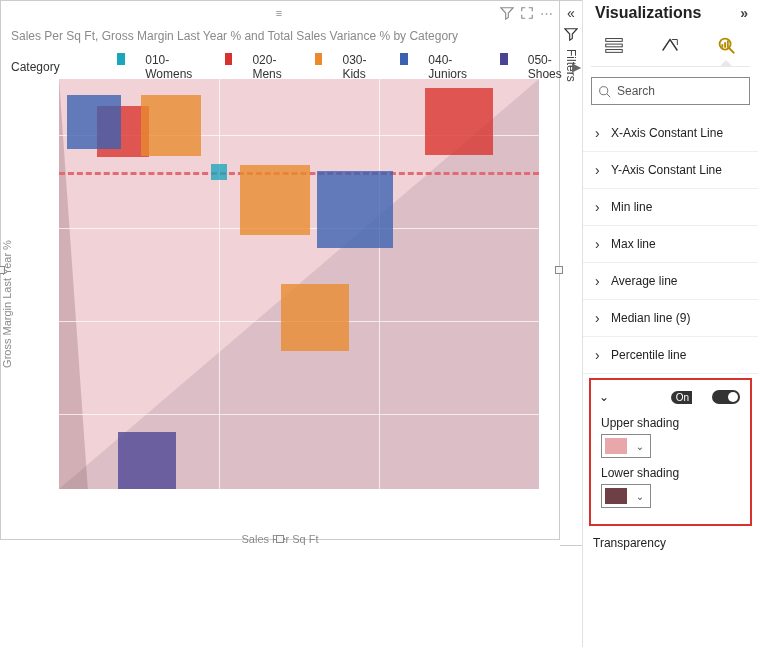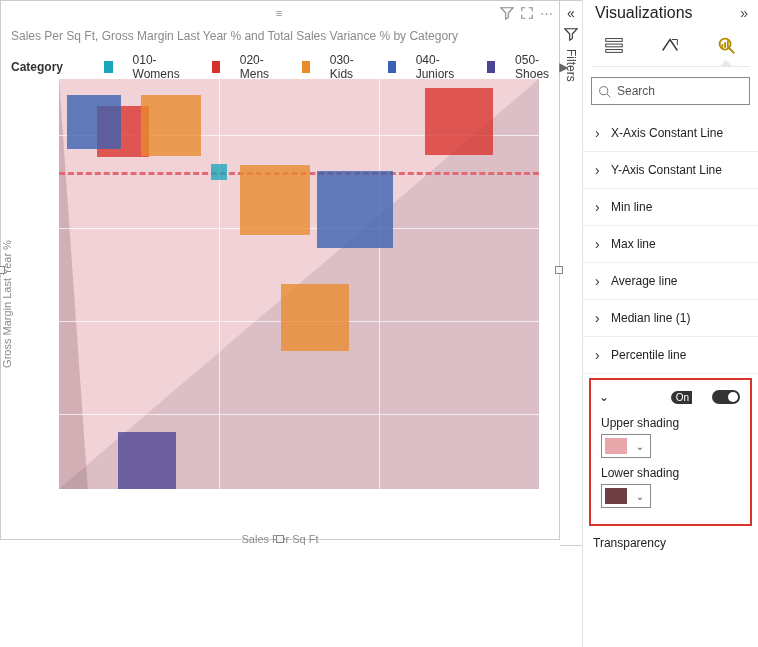--- a/index.html
+++ b/index.html
@@ -4,44 +4,44 @@
 <style>
   html,body{margin:0;padding:0;background:#fff;font-family:"Segoe UI",Arial,sans-serif;font-size:13px;color:#222;}
   #stage{width:758px;height:647px;position:relative;display:flex;}
   
   .card{width:560px;height:540px;border:1px solid #ccc;box-sizing:border-box;position:relative;margin:0;}
   .card-toolbar{position:absolute;top:0;right:0;left:0;height:24px;display:flex;justify-content:flex-end;align-items:center;gap:6px;padding:0 6px;color:#8a8a8a;}
   .card-toolbar .grip{position:absolute;left:50%;transform:translateX(-50%);font-size:11px;letter-spacing:2px;color:#8a8a8a;}
   .card-toolbar span{cursor:pointer;font-size:13px;}
   .card-title{position:absolute;top:28px;left:10px;right:10px;color:#8a8a8a;font-size:12px;}
   .legend{position:absolute;top:52px;left:10px;right:10px;display:flex;align-items:center;gap:6px;font-size:12px;color:#333;}
-  .legend .lbl{font-weight:700;margin-right:6px;}
+  .legend .lbl{font-weight:400;margin-right:22px;}
   .legend .sw{width:12px;height:12px;display:inline-block;}
-  .legend .item{display:flex;align-items:center;gap:20px;padding-left:23px;}
+  .legend .item{display:flex;align-items:flex-start;gap:20px;padding-left:23px;}
   .legend .next{margin-left:auto;color:#666;font-size:12px;}
   .plot-outer{position:absolute;top:78px;left:10px;right:10px;bottom:10px;}
   .y-title{position:absolute;left:-4px;top:50%;transform:translate(-50%,-50%) rotate(-90deg);white-space:nowrap;font-size:11px;color:#8a8a8a;}
   .x-title{position:absolute;bottom:-4px;left:50%;transform:translate(-50%,100%);font-size:11px;color:#8a8a8a;}
   .plot{position:absolute;left:48px;right:10px;top:0;bottom:40px;background:#dbbec6;overflow:hidden;}
   
   .upper-shade{position:absolute;inset:0;background:#f1d2d6;clip-path:polygon(0 0,100% 0,0 100%);}
   .lower-shade{position:absolute;left:0;top:0;height:200%;width:12%;background:#76494f;opacity:.25;clip-path:polygon(0 0,100% 100%,0 100%);}
   .grid-v{position:absolute;top:0;bottom:0;width:0;border-left:1px solid rgba(255,255,255,.7);}
   .grid-h{position:absolute;left:0;right:0;height:0;border-top:1px solid rgba(255,255,255,.7);}
   .ref-line{position:absolute;left:0;right:0;border-top:3px dashed #e26a72;}
   .mark{position:absolute;opacity:.78;}
   .handle{position:absolute;width:6px;height:6px;border:1px solid #888;background:#f7f7f7;}
   
   .filters-rail{width:22px;height:540px;border-top:1px solid #ccc;border-bottom:1px solid #ccc;display:flex;flex-direction:column;align-items:center;padding-top:4px;gap:6px;color:#444;}
   .filters-rail .chev{font-size:14px;color:#333;cursor:pointer;}
   .filters-rail .fic{font-size:14px;cursor:pointer;}
   .filters-rail .vtxt{writing-mode:vertical-rl;font-size:12px;margin-top:2px;}
   
   .pane{flex:1;border-left:1px solid #e0e0e0;display:flex;flex-direction:column;min-width:0;}
-  .pane-header{display:flex;align-items:center;justify-content:space-between;padding:4px 10px 2px 12px;font-size:16px;font-weight:400;}
+  .pane-header{display:flex;align-items:center;justify-content:space-between;padding:4px 10px 2px 12px;font-size:16px;font-weight:700;}
   .pane-header .chev{font-size:14px;color:#444;cursor:pointer;}
   .pane-sub{padding:2px 12px 4px 12px;font-size:12px;}
   .tabs{display:flex;gap:22px;padding:6px 10px 0 14px;}
   .tabs div{width:34px;height:30px;display:flex;align-items:center;justify-content:center;color:#333;}
   .tab-analytics{position:relative;}
   .tab-analytics::after{content:"";position:absolute;bottom:-6px;left:50%;transform:translateX(-50%);border:6px solid transparent;border-bottom-color:#e8e8e8;}
   .tab-bar{height:1px;background:#e8e8e8;margin:6px 8px 0 8px;}
   .searchbox{margin:10px 8px;border:1px solid #888;display:flex;align-items:center;height:26px;padding:0 6px;gap:6px;font-size:12px;color:#555;}
   .section{display:flex;align-items:center;gap:6px;padding:10px 12px;border-bottom:1px solid #eee;font-size:12px;cursor:pointer;}
   .section .chev{font-size:14px;color:#333;width:10px;display:inline-block;}
@@ -204,21 +204,21 @@
         <div class="section">
           <span class="chev">›</span>
           <span>Max line</span>
         </div>
         <div class="section">
           <span class="chev">›</span>
           <span>Average line</span>
         </div>
         <div class="section">
           <span class="chev">›</span>
-          <span>Median line (1)</span>
+          <span>Median line (9)</span>
         </div>
         <div class="section">
           <span class="chev">›</span>
           <span>Percentile line</span>
         </div>
       </div>
 
     <div class="highlight">
       <div class="sym-head">
         <span style="display:flex;align-items:center;gap:6px">

